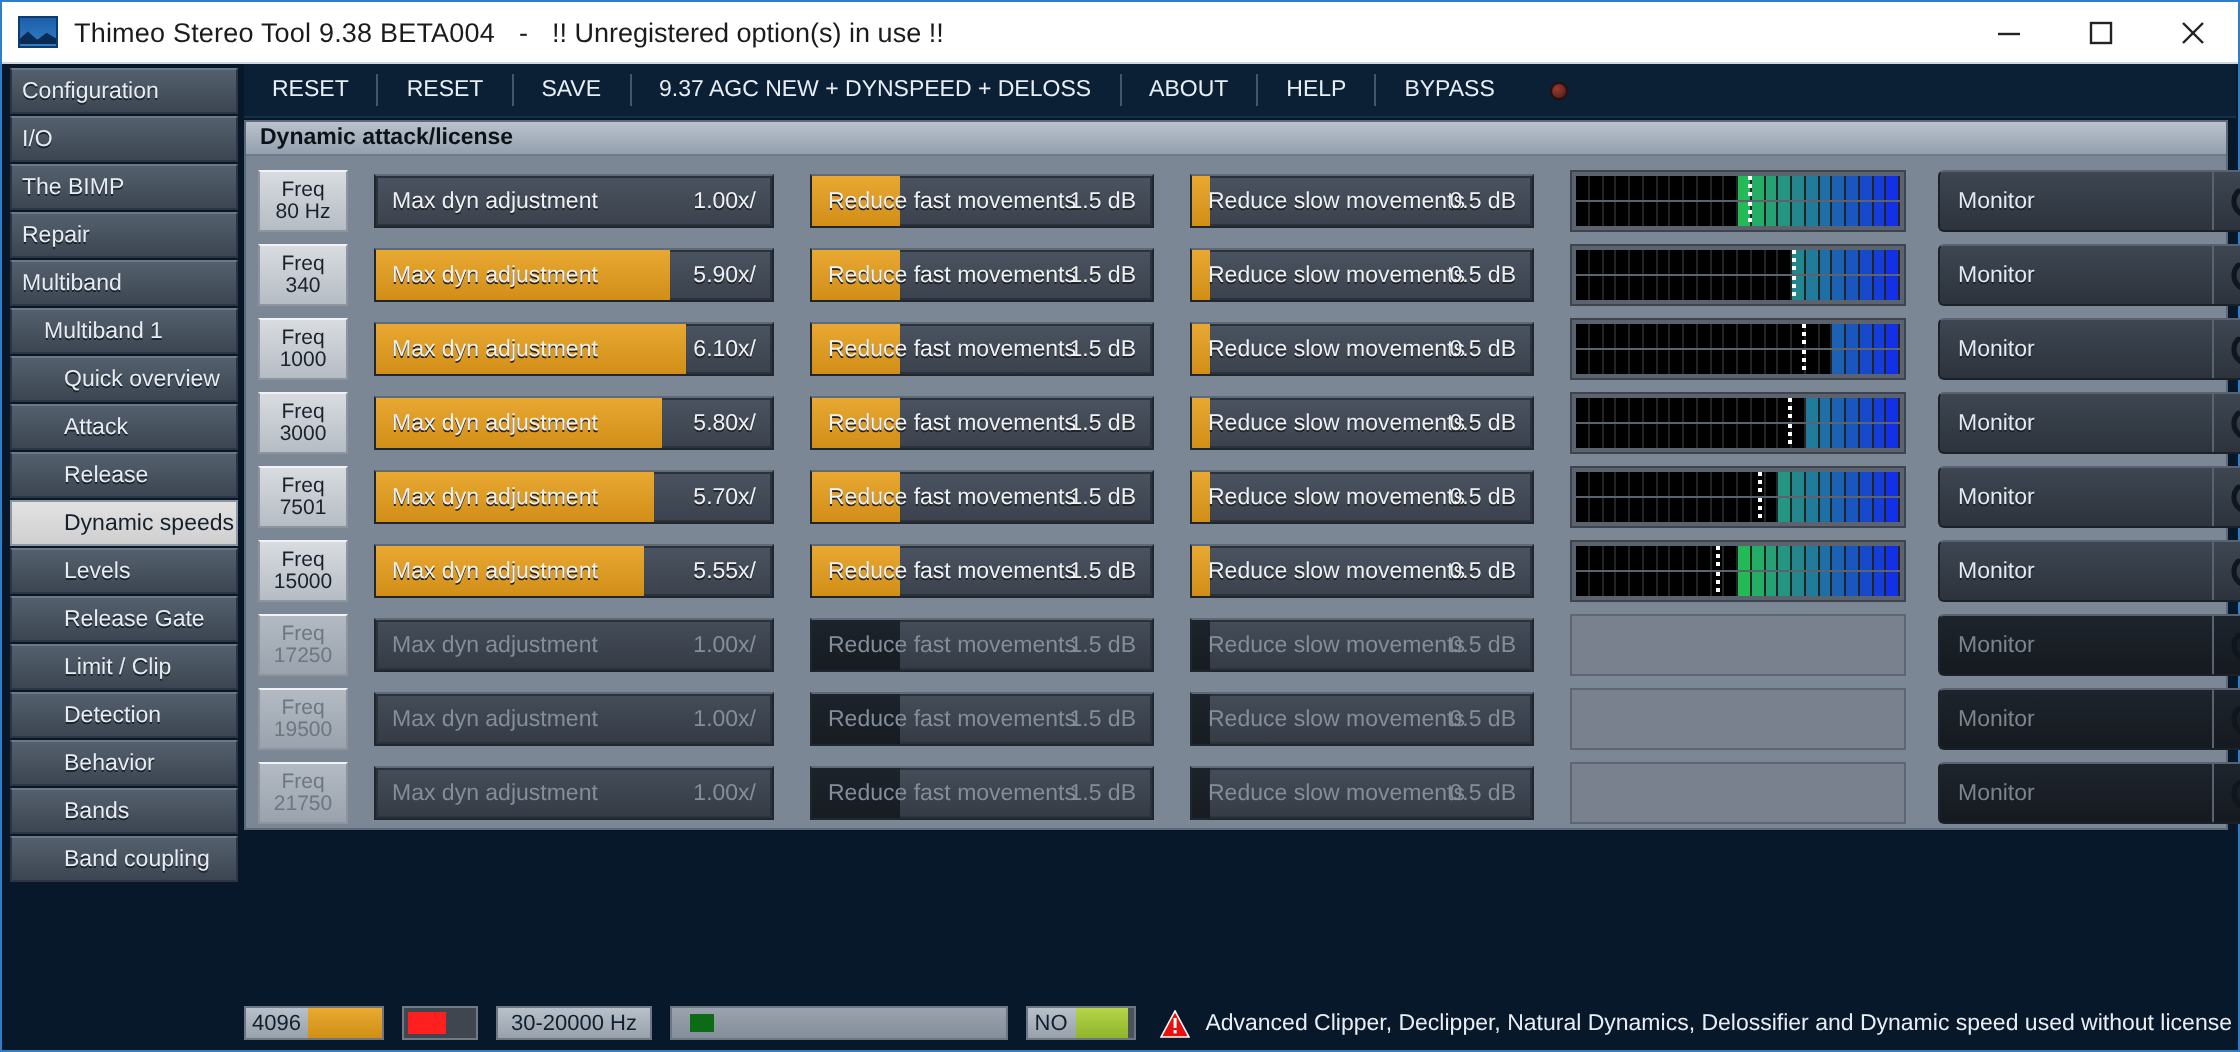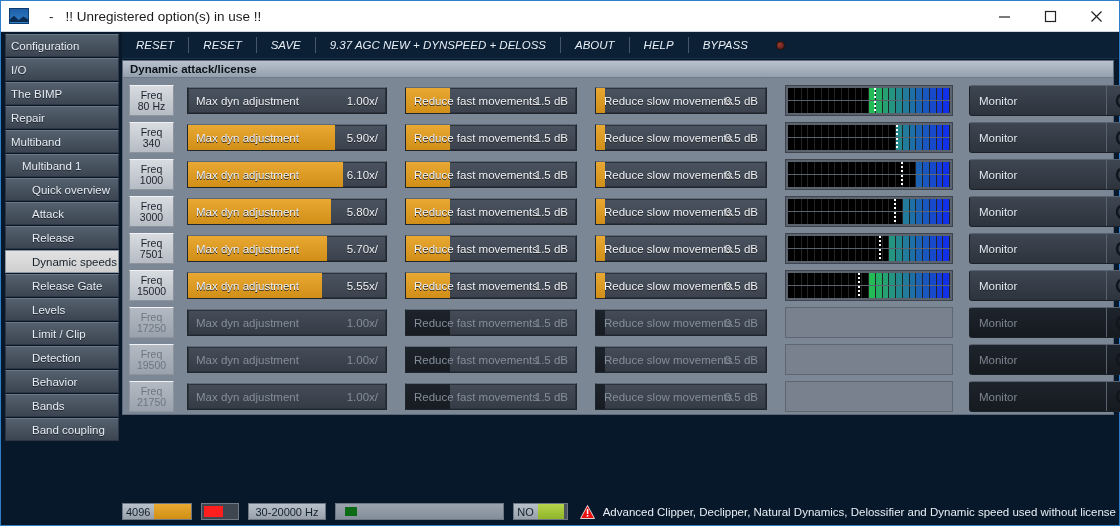--- a/index.html
+++ b/index.html
@@ -41,21 +41,21 @@
   .side-item.lvl1{ padding-left:16px; }
   .side-item.lvl2{ padding-left:26px; }
   .side-item.active{ background:linear-gradient(#e2e2e2,#cfcfcf); color:#15202c;
                      border:1px solid #8d96a1; text-shadow:none; }
 
   
   .menubar{ position:absolute; left:121px; top:31px; right:1px; height:27px;
             background:#0b1f35; display:flex; align-items:center;
             border-bottom:1px solid #143049; }
   .menu-item{ color:#e8eef5; font-size:11.5px; padding:0 14px; height:27px;
-              display:flex; align-items:center; white-space:nowrap;font-style:italic; }
+              display:flex; align-items:center; white-space:nowrap; }
   .menu-div{ width:1px; height:16px; background:#46566a; }
   .menu-led{ width:9px; height:9px; border-radius:50%;
              background:radial-gradient(circle at 35% 35%,#9a3a30,#4a1a14);
              margin-left:14px; border:1px solid #2a0f0b; }
 
   
   .panel{ position:absolute; left:121px; top:59px; right:5px; height:355px;
           background:#7c8796; border:1px solid #5d6878; }
   .panel-title{ height:17px; background:linear-gradient(#b9c2cd,#94a0ae);
                 border-bottom:1px solid #6e7a89;
@@ -148,20 +148,21 @@
 </head>
 <body>
 
 <div id="app">
 
   <div class="titlebar">
     <div class="tb-icon">
       <div class="sky"></div>
         <div class="wave"></div>
     </div>
+    <span class="tb-title">Thimeo Stereo Tool 9.38 BETA004</span>
     <span class="tb-sep">-</span>
     <span class="tb-warn">!! Unregistered option(s) in use !!</span>
     <div class="tb-btns">
       <div class="tb-btn">
         <svg width="13" height="13" viewBox="0 0 13 13">
             <line x1="1" y1="7" x2="12" y2="7" stroke="#222" stroke-width="1.2"></line>
           </svg>
       </div>
       <div class="tb-btn">
         <svg width="13" height="13" viewBox="0 0 13 13">
@@ -202,24 +203,24 @@
       <div class="side-item lvl2">
         <span>Attack</span>
       </div>
       <div class="side-item lvl2">
         <span>Release</span>
       </div>
       <div class="side-item lvl2 active">
         <span>Dynamic speeds</span>
       </div>
       <div class="side-item lvl2">
+        <span>Levels</span>
+      </div>
+      <div class="side-item lvl2">
         <span>Release Gate</span>
-      </div>
-      <div class="side-item lvl2">
-        <span>Levels</span>
       </div>
       <div class="side-item lvl2">
         <span>Limit / Clip</span>
       </div>
       <div class="side-item lvl2">
         <span>Detection</span>
       </div>
       <div class="side-item lvl2">
         <span>Behavior</span>
       </div>

